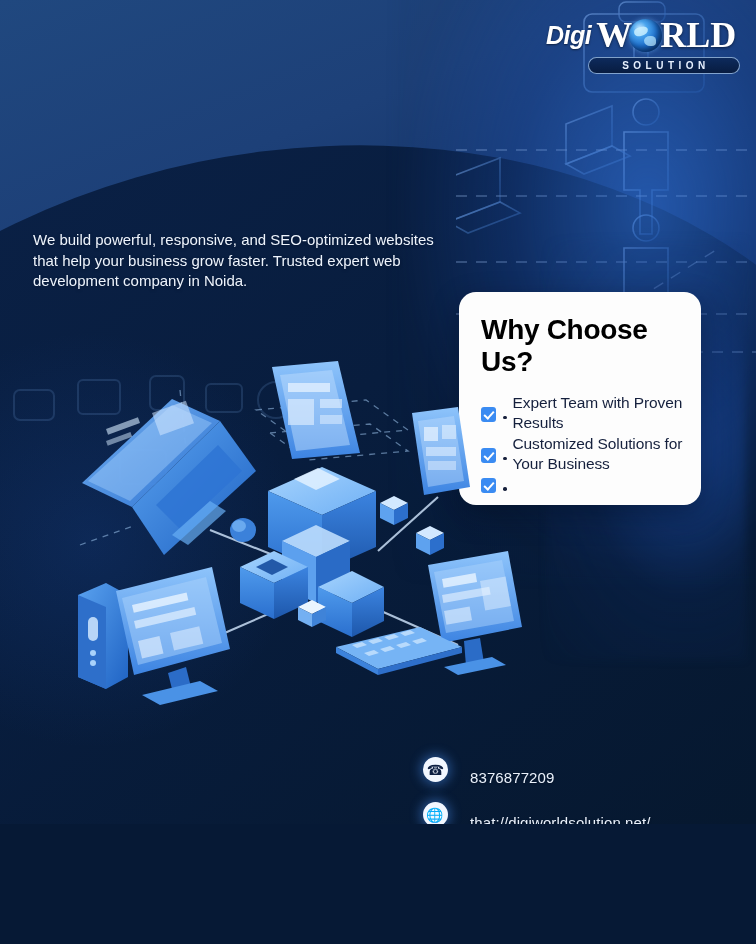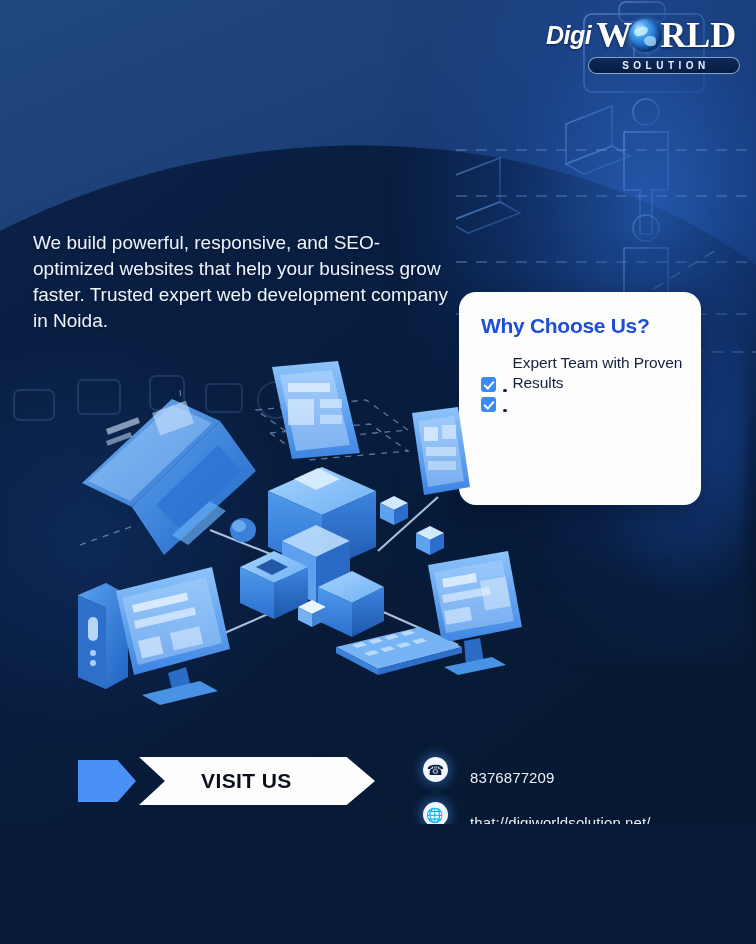--- a/index.html
+++ b/index.html
@@ -127,39 +127,39 @@
     line-height: 0.98;
     letter-spacing: -2.2px;
     white-space: nowrap;
   }
   .headline .l1 { color: #ffffff; text-shadow: 0 3px 10px rgba(3,18,45,.55); }
   .headline .l2 { color: #4a90f5; text-shadow: 0 3px 10px rgba(3,18,45,.55); margin-top: 3px; }
 
   
   .subcopy {
     position: absolute; left: 33px; top: 230px; width: 420px;
-    color: #eef4fc; font-size: 19px; line-height: 1.37;
+    color: #eef4fc; font-size: 15px; line-height: 1.37;
     text-shadow: 0 1px 3px rgba(2,14,35,.5);
   }
 
   
   .card {
     position: absolute; left: 459px; top: 292px;
     width: 242px; height: 213px;
     background: #fdfdfd;
     border-radius: 17px;
     box-shadow: 0 10px 28px rgba(2,12,30,.42);
     padding: 22px 16px 0 22px;
   }
   .card-title {
-    color: #1d4ed8; font-size: 21px; font-weight: bold; letter-spacing: -0.3px;
+    color: #000000; font-size: 28px; font-weight: bold; letter-spacing: -0.3px;
     margin-bottom: 15px;
   }
   .card-list { list-style: none; }
-  .card-item { display: flex; align-items: flex-end; margin-bottom: 2px; }
+  .card-item { display: flex; align-items: center; margin-bottom: 2px; }
   .cb {
     flex: none; width: 15px; height: 15px; border-radius: 3px;
     background: #3a8bf2; margin-top: 3px; position: relative;
   }
   .cb::after {
     content: ""; position: absolute; left: 4.5px; top: 2px;
     width: 4px; height: 8px; border: solid #fff;
     border-width: 0 2px 2px 0; transform: rotate(42deg);
   }
   .dot {
@@ -283,20 +283,25 @@
 
   <div class="subcopy">We build powerful, responsive, and SEO-optimized websites that help your business grow faster. Trusted expert web development company in Noida.</div>
 
   <div class="card">
     <div class="card-title">Why Choose Us?</div>
     <ul class="card-list">
       <li class="card-item">
         <span class="cb"></span>
         <span class="dot"></span>
         <span class="card-item-text">Expert Team with Proven Results</span>
+      </li>
+      <li class="card-item">
+        <span class="cb"></span>
+        <span class="dot"></span>
+        <span class="card-item-text">Customized Solutions for Your Business</span>
       </li>
       <li class="card-item">
         <span class="cb"></span>
         <span class="dot"></span>
       </li>
     </ul>
   </div>
 
   <svg class="illo" viewBox="0 0 490 370">
     <defs>
@@ -445,26 +450,20 @@
         <path d="M320 294 l10 -3 l5 3 l-10 3 z"></path>
         <path d="M336 290 l10 -3 l5 3 l-10 3 z"></path>
         <path d="M352 286 l10 -3 l5 3 l-10 3 z"></path>
       </g>
     </g>
   </svg>
 
   <div class="accent-line"></div>
   <div class="accent-line2"></div>
 
-  <div class="visit-wrap">
-    <div class="visit-chevron"></div>
-    <div class="visit-banner">
-      <span>VISIT US</span>
-    </div>
-  </div>
 
   <div class="contact">
     <div class="contact-row">
       <span class="contact-icon">☎</span>
       <span class="contact-text">8376877209</span>
     </div>
     <div class="contact-row">
       <span class="contact-icon">🌐</span>
       <span class="contact-text">that://digiworldsolution.net/</span>
     </div>

